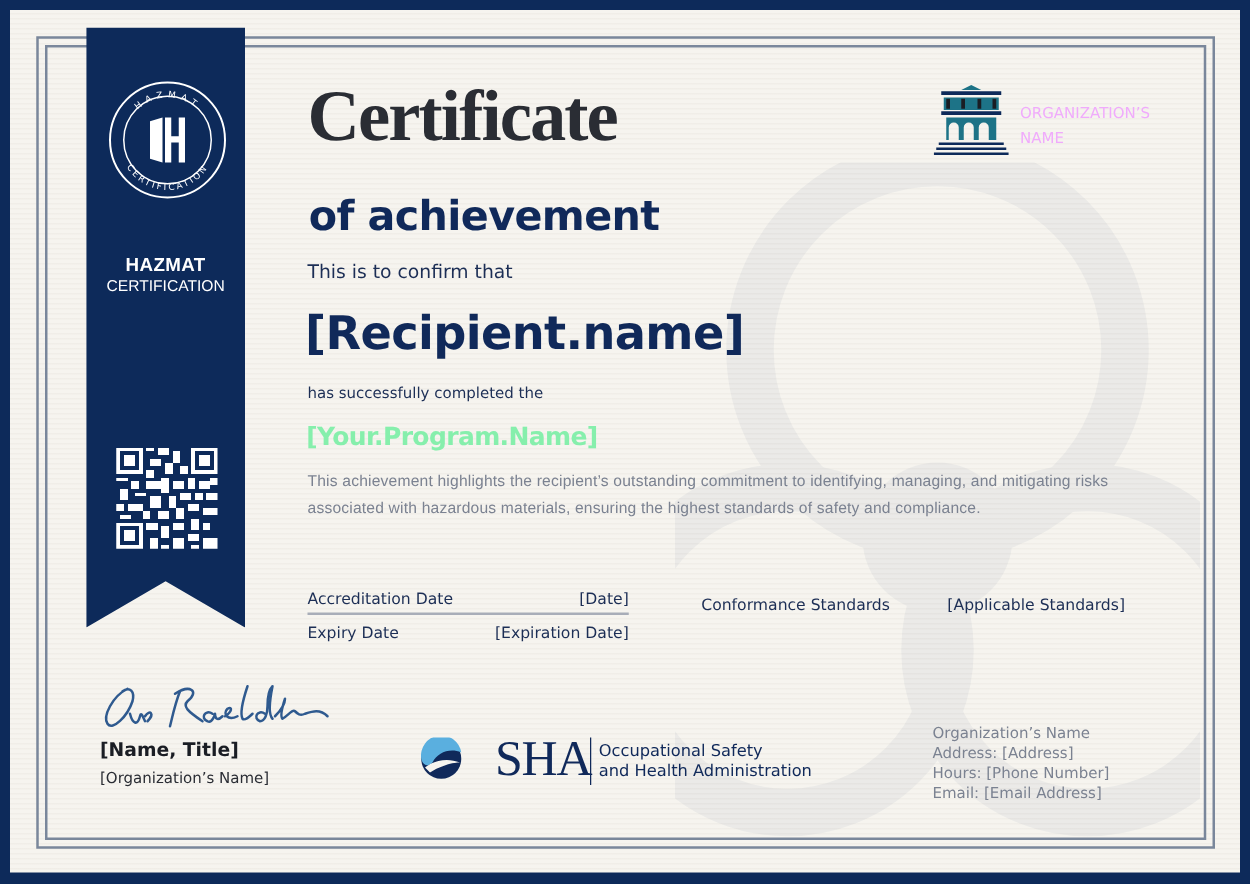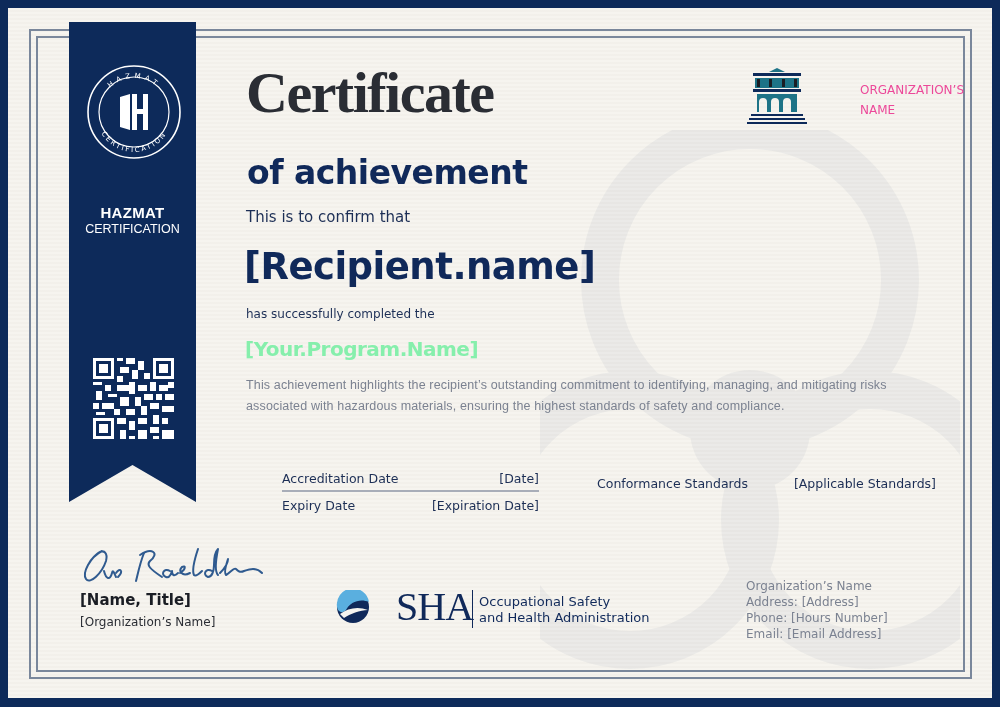--- a/index.html
+++ b/index.html
@@ -45,22 +45,22 @@
     font-family: Liberation Serif, serif; font-weight: bold;
     font-size: 58px; color: #2a2d34; letter-spacing: -1.5px; line-height: 1;
   }
   .cert-sub {
     position: absolute; left: 247px; top: 136px;
     font-family: "DejaVu Sans", sans-serif; font-weight: bold;
     font-size: 33px; color: #10295a; letter-spacing: -0.5px; line-height: 1; margin-top: 20px;
   }
   .org-logo { position: absolute; left: 747px; top: 68px; width: 60px; height: 58px; }
   .org-name {
-    position: absolute; left: 816px; top: 80px; color: #ec4899;
-    font-family: "DejaVu Sans", sans-serif; font-size: 12px; line-height: 20px; width: 130px; margin-left: 44px;
+    position: absolute; left: 816px; top: 80px; color: #f0abfc;
+    font-family: "DejaVu Sans", sans-serif; font-size: 12px; line-height: 20px; width: 130px;
   }
   .confirm {
     position: absolute; left: 246px; top: 208px; color: #1c2e55;
     font-size: 15px; font-family: "DejaVu Sans", sans-serif;
   }
   .recipient {
     position: absolute; left: 244px; top: 245px; color: #10295a;
     font-size: 37px; font-weight: bold; font-family: "DejaVu Sans", sans-serif; letter-spacing: -0.5px;
   }
   .completed {
@@ -68,21 +68,21 @@
     font-size: 12px; font-family: "DejaVu Sans", sans-serif;
   }
   .program {
     position: absolute; left: 245px; top: 337px; color: #86efac;
     font-size: 20px; font-weight: bold; font-family: "DejaVu Sans", sans-serif; letter-spacing: -0.5px;
   }
   .desc {
     position: absolute; left: 246px; top: 375px; width: 650px; color: #7b8291;
     font-size: 12.5px; line-height: 20.5px; font-family: "Liberation Sans", sans-serif; letter-spacing: 0.15px;
   }
-  .detail-table { position: absolute; top: 470px; margin-left: 36px; }
+  .detail-table { position: absolute; top: 470px; }
   .detail-table.left { left: 246px; width: 257px; }
   .detail-table.right { left: 561px; width: 339px; }
   .detail-row {
     display: flex; justify-content: space-between; font-size: 12.5px; color: #1c2e55;
     font-family: "DejaVu Sans", sans-serif; height: 22px; line-height: 18px;
   }
   .detail-row.first { border-bottom: 2px solid #a8adb8; }
   .detail-row.second { margin-top: 5px; }
 
   .signature { position: absolute; left: 80px; top: 543px; width: 185px; height: 45px; }
@@ -277,15 +277,15 @@
 <div class="sha-text">SHA</div>
 <div class="sha-divider"></div>
 <div class="sha-agency">
   <div>Occupational Safety</div>
   <div>and Health Administration</div>
 </div>
 
 <div class="contact">
   <div>Organization’s Name</div>
   <div>Address: [Address]</div>
-  <div>Phone: [Hours Number]</div>
+  <div>Hours: [Phone Number]</div>
   <div>Email: [Email Address]</div>
 </div>
 
 </body></html>

